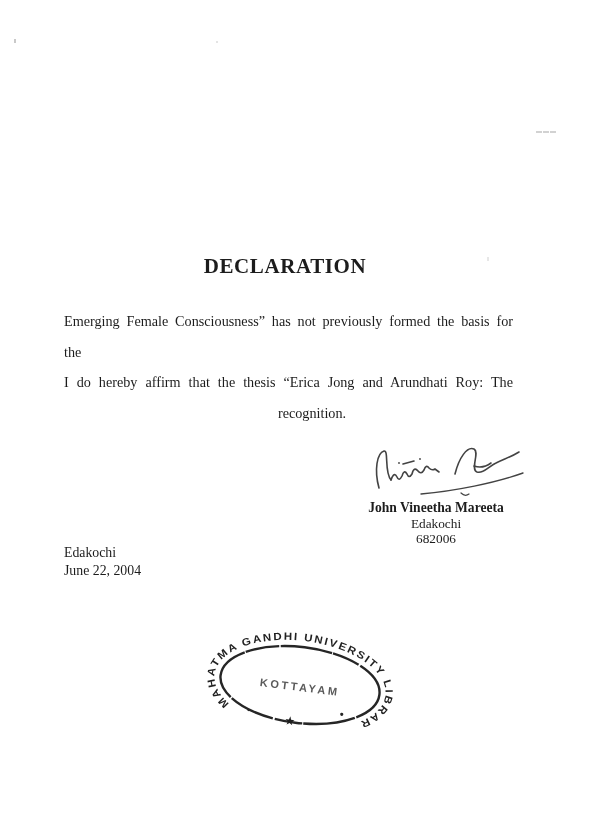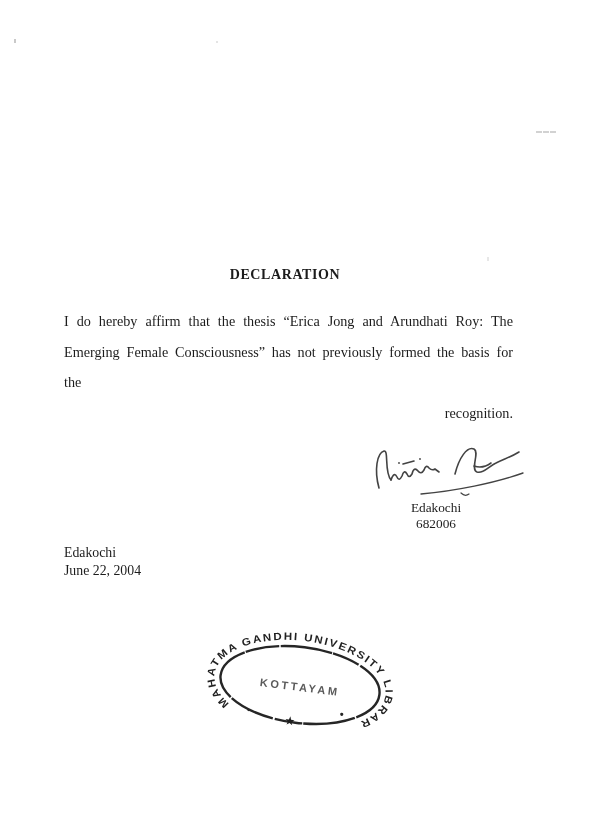--- a/index.html
+++ b/index.html
@@ -6,33 +6,33 @@
   #page{
     position:relative;
     width:600px;height:821px;
     background:#ffffff;
     overflow:hidden;
     font-family:"Liberation Serif","DejaVu Serif",serif;
     color:#1c1c1c;
   }
   
   .title{
-    position:absolute;top:267px;left:0;width:588px;
+    position:absolute;top:254px;left:0;width:588px;
     box-sizing:border-box;padding-right:18px;
     text-align:center;
-    font-size:14px;font-weight:bold;letter-spacing:.6px;
+    font-size:21px;font-weight:bold;letter-spacing:.6px;
   }
   
   .para{
     position:absolute;left:64px;top:306px;width:449px;
     font-size:14.2px;line-height:30.6px;
     word-spacing:1px;
   }
   .para .jline{text-align:justify;text-align-last:justify;white-space:normal;}
-  .para .lline{text-align:right;margin-left:47px;}
+  .para .lline{text-align:center;margin-left:47px;}
   
   .sig{position:absolute;left:363px;top:436px;width:170px;height:64px;}
   
   .signer{
     position:absolute;left:356px;top:500px;width:160px;
     text-align:center;font-size:13.3px;line-height:15.7px;
   }
   .signer .name{font-weight:bold;font-size:13.6px;}
   
   .placedate{
@@ -47,40 +47,41 @@
     border-top:2px dashed #b5b5b5;opacity:.6;}
 </style>
 </head>
 <body>
 
 <div id="page">
 
   <div class="title">DECLARATION</div>
 
   <div class="para">
+    <div class="jline">Emerging Female Consciousness” has not previously formed the basis for the</div>
     <div class="jline">I do hereby affirm that the thesis “Erica Jong and Arundhati Roy: The</div>
-    <div class="jline">Emerging Female Consciousness” has not previously formed the basis for the</div>
     <div class="lline">recognition.</div>
   </div>
 
   <svg class="sig" viewBox="0 0 170 64" xmlns="http://www.w3.org/2000/svg" aria-label="signature">
     <g fill="none" stroke="#2f2f2f" stroke-width="1.6" stroke-linecap="round" opacity="0.9">
       <path d="M 16 52 C 11 34 14 17 21 15 C 26 14 21 36 28 44"></path>
       <path d="M 28 44 q 3 -9 6 -3 q 2 5 5 -1 q 2 -7 5 -2 q 2 5 5 0 q 2 -8 6 -3 q 3 4 6 -1 q 2 -6 5 -2 q 3 3 6 1 l 4 3"></path>
       <path d="M 40 28 l 11 -3"></path>
       <path d="M 92 38 C 96 22 104 10 111 13 C 117 16 107 33 114 36 C 120 38 126 30 133 27 C 141 23 148 21 156 16"></path>
       <path d="M 111 30 q 9 3 17 -3"></path>
       <path d="M 58 58 C 92 55 132 47 160 37" stroke-width="1.4"></path>
       <circle cx="36" cy="27" r="0.9" fill="#2f2f2f" stroke="none"></circle>
       <circle cx="57" cy="23" r="0.9" fill="#2f2f2f" stroke="none"></circle>
       <path d="M 98 57 q 4 4 8 1" stroke-width="1.2"></path>
     </g>
   </svg>
 
   <div class="signer">
+    <div class="name">John Vineetha Mareeta</div>
     <div>Edakochi</div>
     <div>682006</div>
   </div>
 
   <div class="placedate">
     <div>Edakochi</div>
     <div>June 22, 2004</div>
   </div>
 
   <svg class="stamp" viewBox="0 0 206 114" xmlns="http://www.w3.org/2000/svg" aria-label="library stamp">

